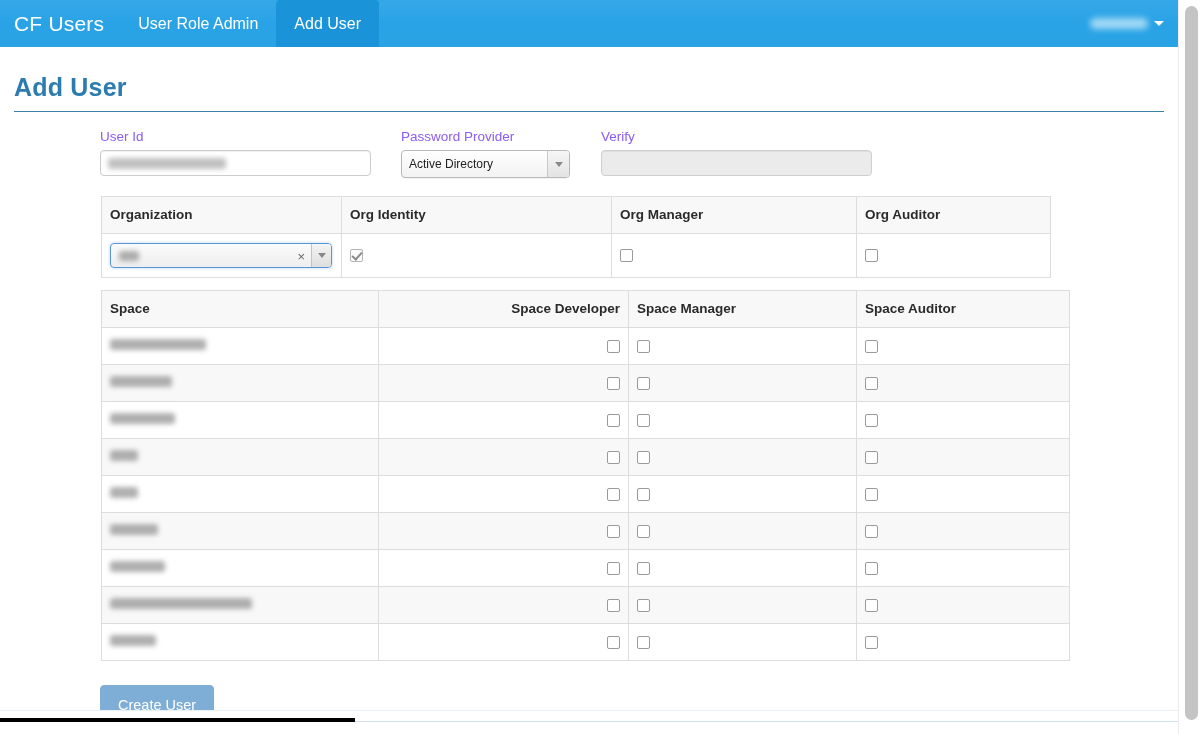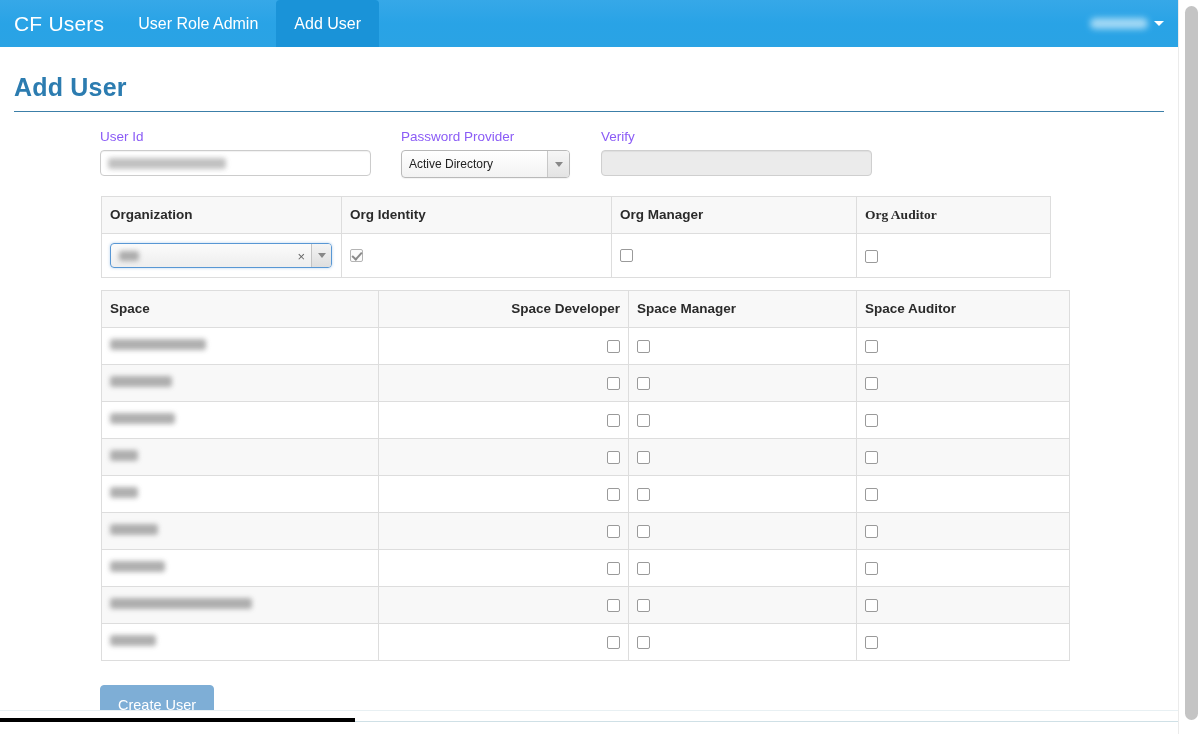--- a/index.html
+++ b/index.html
@@ -209,21 +209,21 @@
     border: 1px solid #dddddd;
     padding: 9px 8px;
     vertical-align: middle;
     color: #333333;
     line-height: 18px;
   }
   .tbl.org { margin-top: 18px; padding-left: 28px; }
   .tbl.org th:nth-child(1), .tbl.org td:nth-child(1) { width: 240px; }
   .tbl.org th:nth-child(2), .tbl.org td:nth-child(2) { width: 270px; }
   .tbl.org th:nth-child(3), .tbl.org td:nth-child(3) { width: 245px; margin-top: 17px; }
-  .tbl.org th:nth-child(4), .tbl.org td:nth-child(4) { width: 194px; font-family: Liberation Serif, serif; }
+  .tbl.org th:nth-child(4), .tbl.org td:nth-child(4) { width: 194px; }
   .tbl.org td { height: 38px; }
 
   .tbl.space { margin-top: 12px; }
   .tbl.space th:nth-child(1), .tbl.space td:nth-child(1) { width: 277px; }
   .tbl.space th:nth-child(2), .tbl.space td:nth-child(2) { width: 250px; text-align: right; }
   .tbl.space th:nth-child(3), .tbl.space td:nth-child(3) { width: 228px; }
   .tbl.space th:nth-child(4), .tbl.space td:nth-child(4) { width: 213px; }
   .tbl.space tbody tr:nth-child(even) td { background: #f8f8f8; }
   .tbl.space td { height: 37px; }
 

